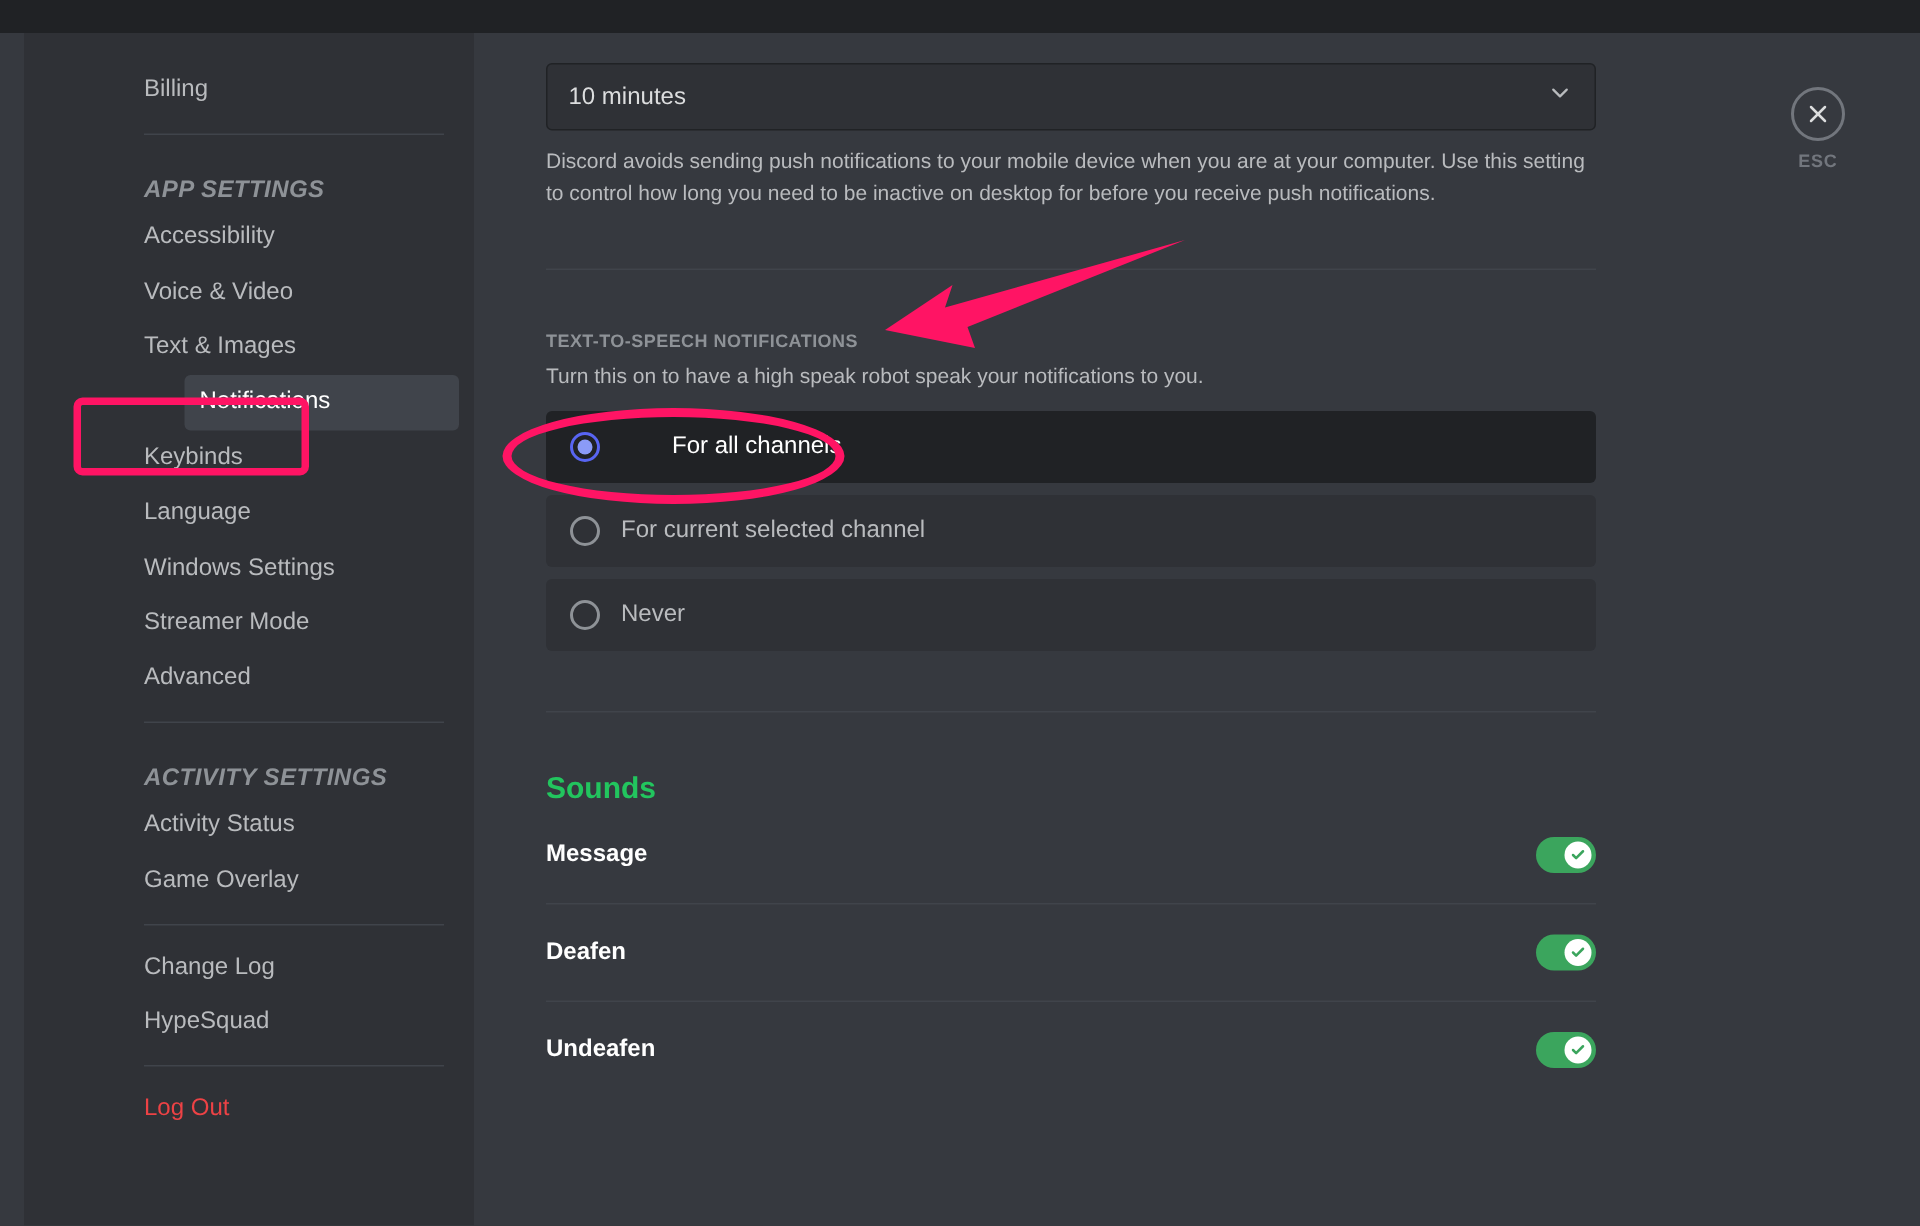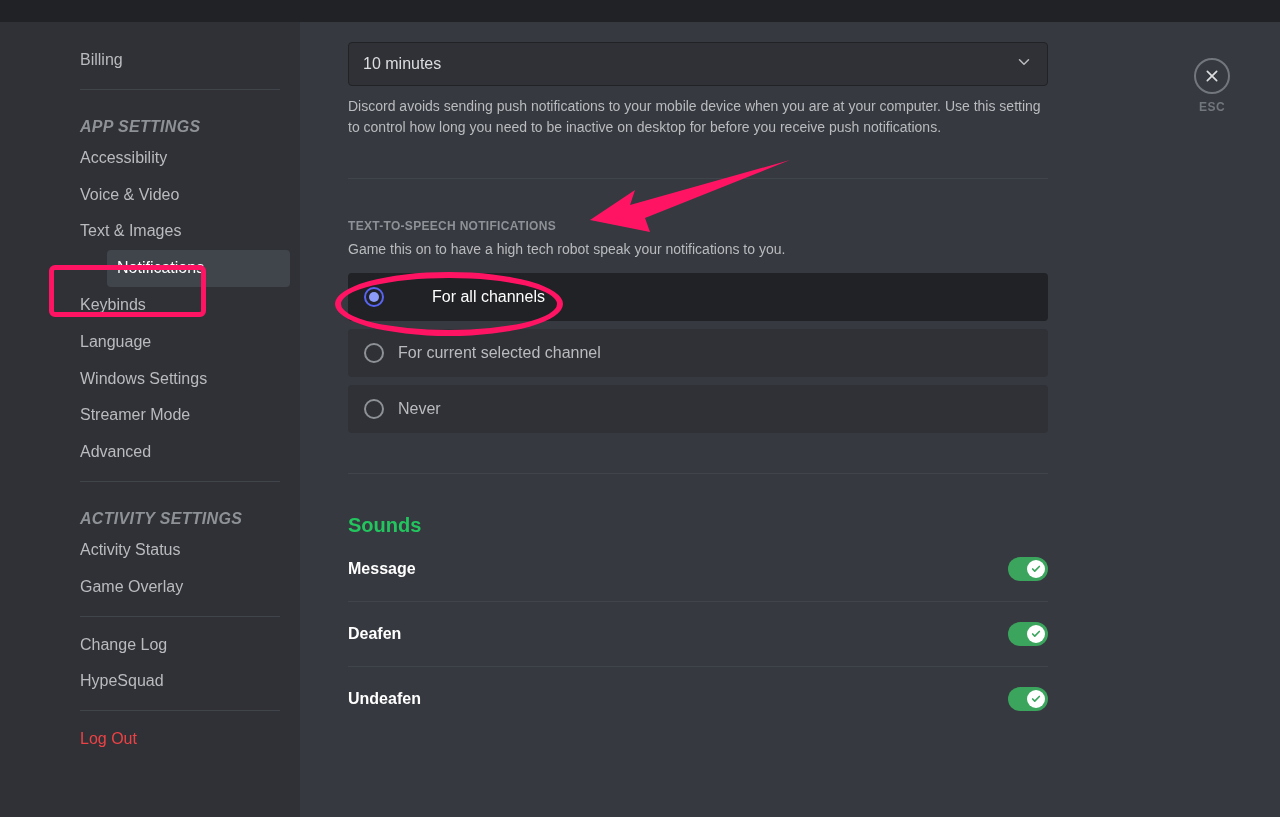--- a/index.html
+++ b/index.html
@@ -1,18 +1,18 @@
 <!DOCTYPE html>
 <html><head>
 <meta charset="utf-8">
 <style>
   * { box-sizing: border-box; margin: 0; padding: 0; }
   html, body { width: 1280px; height: 817px; overflow: hidden; font-family: "Whitney", "Helvetica Neue", Helvetica, Arial, sans-serif; background: #36393f; color: #dcddde; }
   .topbar { height: 22px; background: #202225; width: 100%; }
-  .app { display: flex; height: calc(100% - 22px); }
+  .app { display: flex; height: calc(100% - 22px); padding-left: 16px; }
   .sidebar-outer { width: 300px; background: #2f3136; display: flex; justify-content: flex-end; height: 100%; }
   .sidebar { width: 240px; padding: 20px 10px 20px 10px; display: flex; flex-direction: column; }
   .side-item { padding: 8px 10px; color: #b9bbbe; font-size: 16px; font-weight: 500; border-radius: 4px; line-height: 1.3; cursor: pointer; }
   .side-item.selected { background: #40444b; color: #fff; margin-left: 37px; }
   .side-header { padding: 18px 10px 4px 10px; font-size: 16px; font-weight: 700; color: #8e9297; text-transform: uppercase; letter-spacing: .3px; font-style: italic; }
   .side-divider { height: 1px; background: #40444b; margin: 10px 10px; }
   .side-item.logout { color: #ed4245; }
   .content-outer { flex: 1; background: #36393f; position: relative; display: flex; }
   .content { width: 780px; padding: 20px 40px 20px 40px; margin-left: 8px; }
   .close-area { position: absolute; right: 50px; top: 36px; text-align: center; }
@@ -98,21 +98,21 @@
           <svg width="18" height="18" viewBox="0 0 24 24" fill="none" stroke="currentColor" stroke-width="2" stroke-linecap="round" stroke-linejoin="round">
               <polyline points="6 9 12 15 18 9"></polyline>
             </svg>
         </span>
       </div>
       <div class="helper-text">Discord avoids sending push notifications to your mobile device when you are at your computer. Use this setting to control how long you need to be inactive on desktop for before you receive push notifications.</div>
 
       <div class="section-divider"></div>
 
       <div class="section-header">Text-to-Speech Notifications</div>
-      <div class="section-sub">Game this on to have a high tech robot speak your notifications to you.</div>
+      <div class="section-sub">Turn this on to have a high speak robot speak your notifications to you.</div>
 
       <div class="radio-group">
         <div class="radio-item selected">
           <span class="radio-circle">
               <span class="radio-inner"></span>
             </span>
           <span>For all channels</span>
         </div>
         <div class="radio-item">
           <span class="radio-circle"></span>

